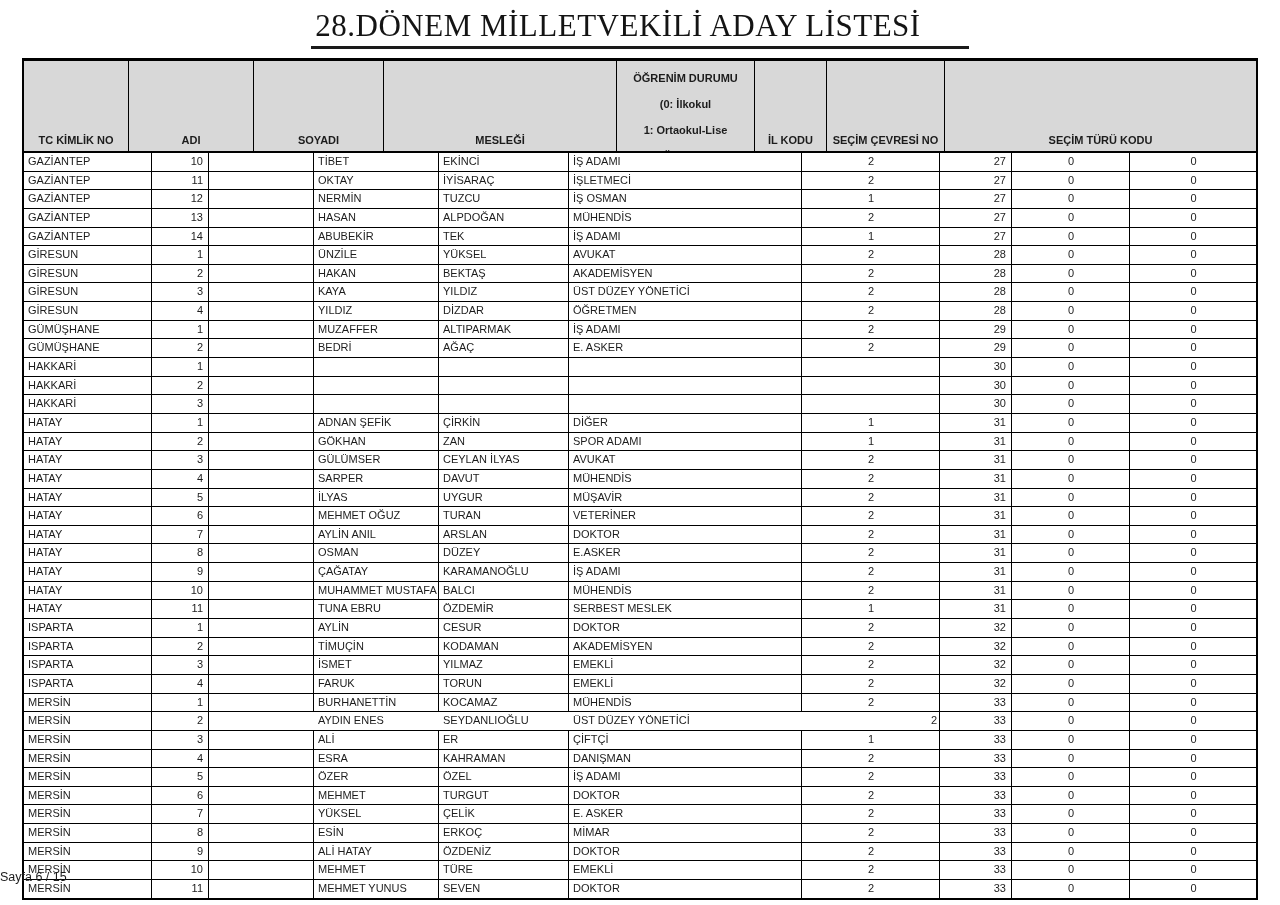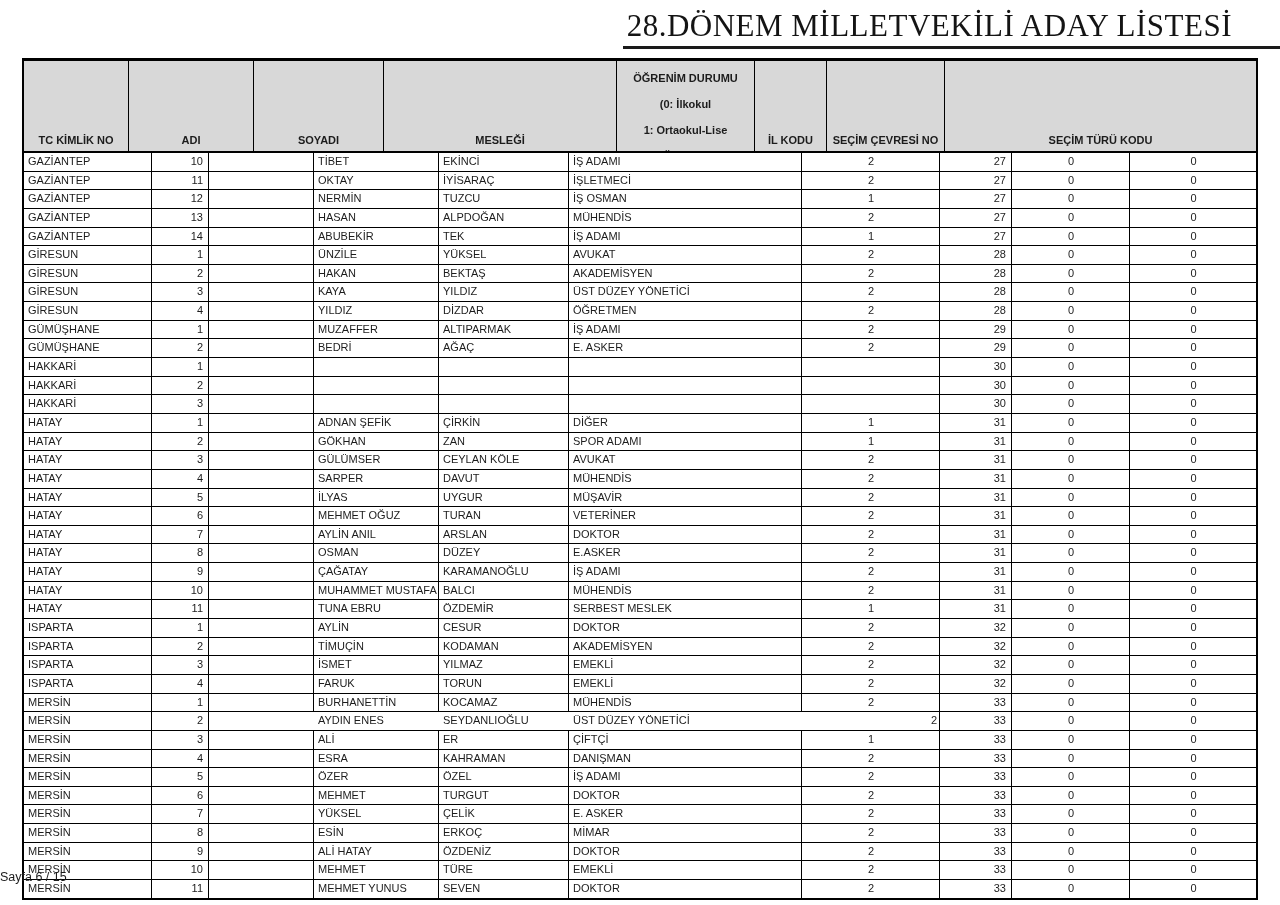--- a/index.html
+++ b/index.html
@@ -1,20 +1,20 @@
 <!DOCTYPE html>
 <html><head>
 <meta charset="utf-8">
 <style>
   html,body{margin:0;padding:0;}
   body{
     width:1280px;height:905px;position:relative;background:#ffffff;
     font-family:"Liberation Sans",sans-serif;color:#1c1c1c;overflow:hidden;
   }
-  .title-wrap{position:absolute;top:8px;left:0;width:100%;text-align:right;}
+  .title-wrap{position:absolute;top:8px;left:0;width:100%;text-align:center;}
   .title{
     display:inline-block;font-family:"Liberation Serif",serif;font-size:31px;
     letter-spacing:.5px;color:#141414;border-bottom:3px solid #1a1a1a;
     padding:0 48px 2px 4px;
   }
   .table{
     position:absolute;left:22px;top:58px;width:1236px;box-sizing:border-box;
     border:2px solid #000;border-top:3px solid #000;background:#fff;
   }
   .thead{display:flex;height:90px;background:#d8d8d8;border-bottom:2px solid #000;}
@@ -269,21 +269,21 @@
         <div class="cell c6 a-c">1</div>
         <div class="cell c7 a-r">31</div>
         <div class="cell c8 a-c">0</div>
         <div class="cell c9 a-c">0</div>
       </div>
       <div class="trow">
         <div class="cell c0 a-l">HATAY</div>
         <div class="cell c1 a-r">3</div>
         <div class="cell c2 a-l"></div>
         <div class="cell c3 a-l">GÜLÜMSER</div>
-        <div class="cell c4 a-l">CEYLAN KÖLE</div>
+        <div class="cell c4 a-l">CEYLAN İLYAS</div>
         <div class="cell c5 a-l">AVUKAT</div>
         <div class="cell c6 a-c">2</div>
         <div class="cell c7 a-r">31</div>
         <div class="cell c8 a-c">0</div>
         <div class="cell c9 a-c">0</div>
       </div>
       <div class="trow">
         <div class="cell c0 a-l">HATAY</div>
         <div class="cell c1 a-r">4</div>
         <div class="cell c2 a-l"></div>

